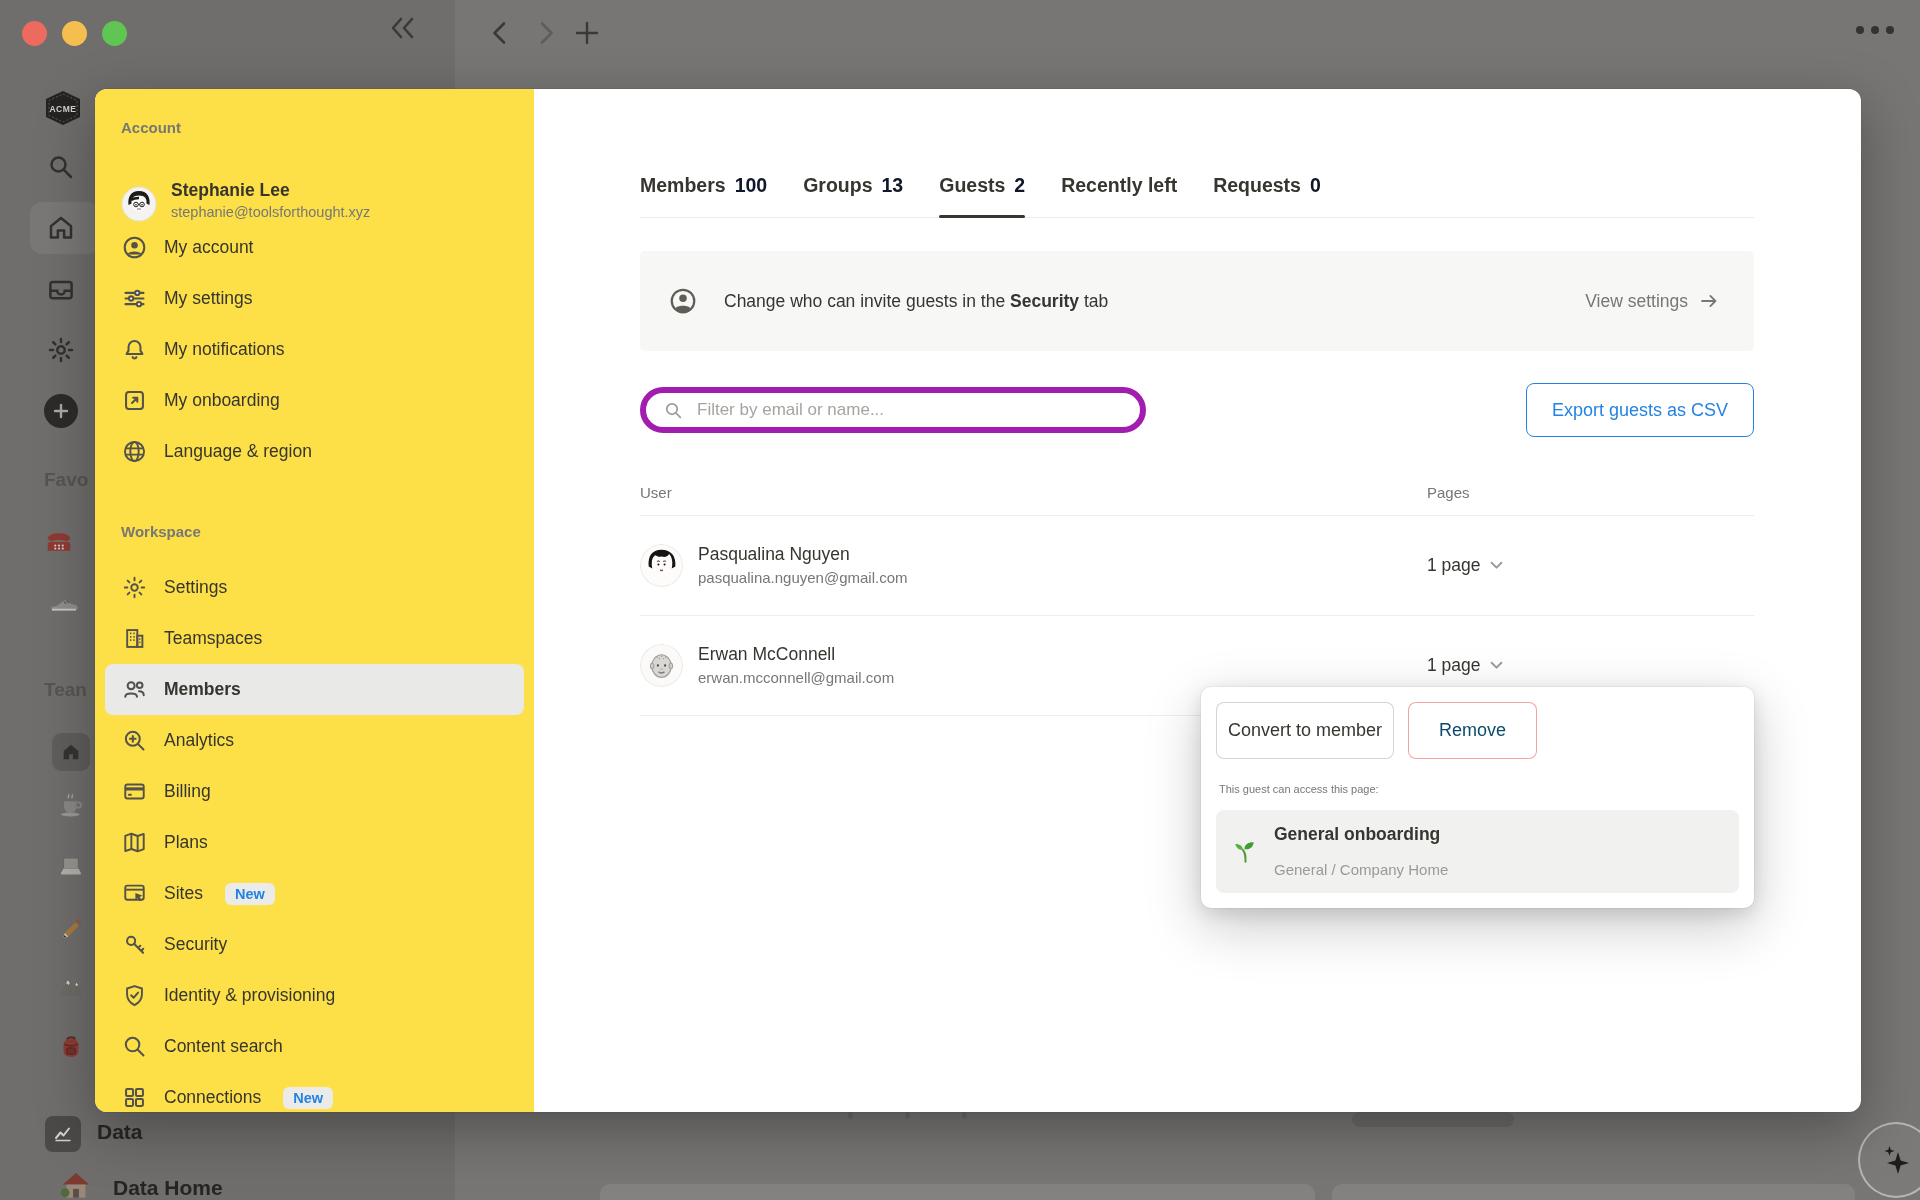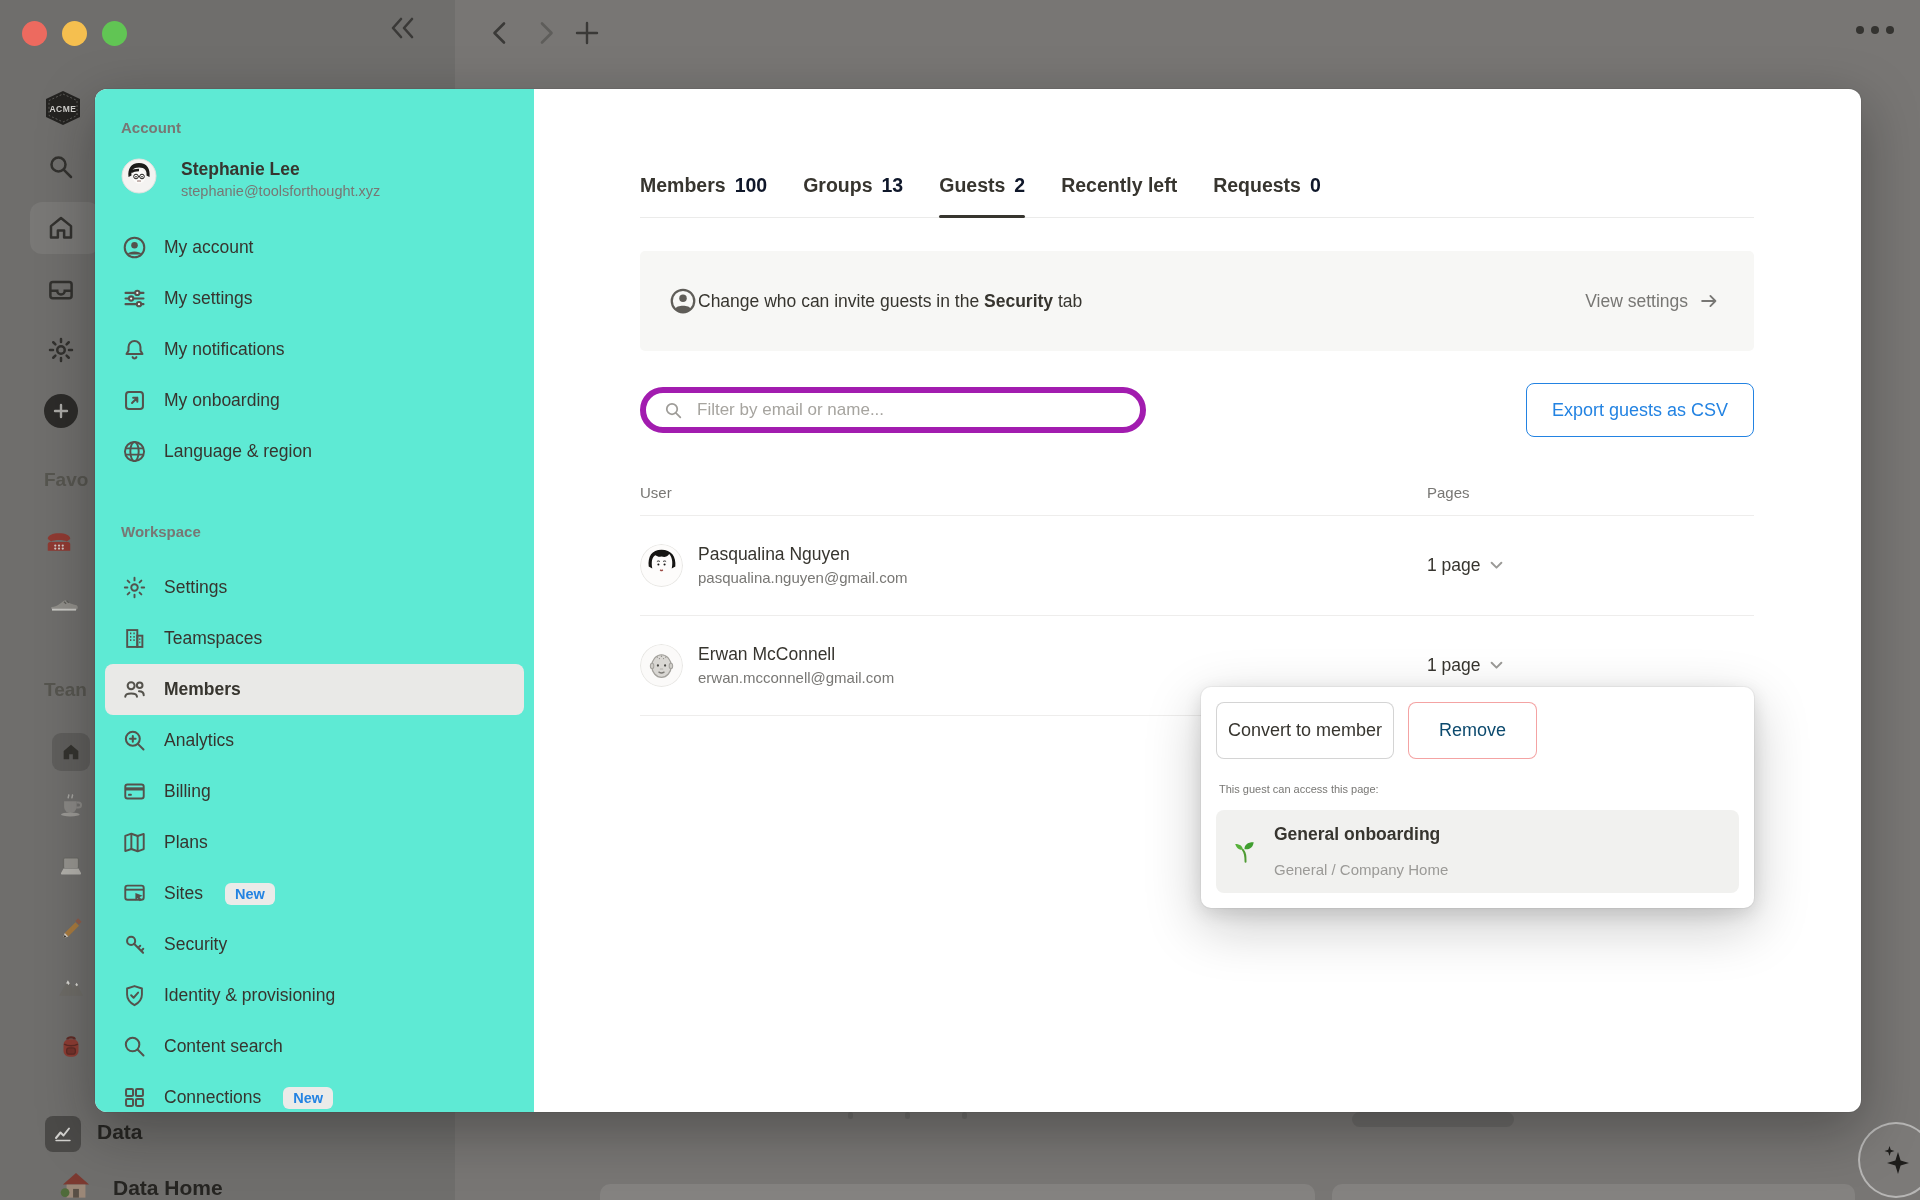--- a/index.html
+++ b/index.html
@@ -25,39 +25,39 @@
   .ctl-fwd{color:#5e5d5a}
   .dots{position:absolute;left:1856px;top:26px;display:flex;gap:7px}
   .dots i{width:8px;height:8px;border-radius:50%;background:#343330}
   .remnant{position:absolute;background:rgba(0,0,0,.10);border-radius:9px}
   .remnant.light{background:rgba(255,255,255,.09);border-radius:10px 10px 0 0}
   .sparkle-btn{position:absolute;left:1858px;top:1122px;width:76px;height:76px;border-radius:50%;background:#7c7a78;border:2px solid rgba(255,255,255,.45);display:flex;align-items:center;justify-content:center;color:#1e1d1b}
 
   
   .modal{position:absolute;left:95px;top:89px;width:1766px;height:1023px;background:#fff;border-radius:12px;overflow:hidden;
          box-shadow:0 0 0 1px rgba(15,15,15,.06),0 18px 55px rgba(15,15,15,.35)}
-  .panel{position:absolute;left:0;top:0;width:439px;height:100%;background:#5eead4;padding:30px 10px 16px 10px}
+  .panel{position:absolute;left:0;top:0;width:439px;height:100%;background:#fde047;padding:30px 10px 16px 10px}
   .sec-label{margin:0 0 22px 16px;font-size:15px;font-weight:700;color:#787774}
   .sec-label.ws{margin:46px 0 22px 16px}
-  .user{display:flex;align-items:flex-start;gap:24px;height:64px;padding:0 16px;border-radius:8px}
+  .user{display:flex;align-items:flex-end;gap:14px;height:64px;padding:0 16px;border-radius:8px}
   .uname{font-size:17.5px;font-weight:700;color:#37352f;line-height:22px}
   .uemail{font-size:14.5px;color:#787774;line-height:19px;margin-top:2px}
   .mitem{display:flex;align-items:center;gap:16px;height:51px;padding:0 16px;border-radius:8px;font-size:17.5px;color:#37352f;cursor:default}
   .mitem.sel{background:#e9e9e7;font-weight:700}
   .mic{width:27px;height:27px;flex:none;color:#54524c;display:flex;align-items:center;justify-content:center}
   .newbadge{margin-left:6px;background:#ebebe9;color:#2383e2;font-size:14.5px;font-weight:600;padding:3px 10px;border-radius:6px}
 
   
   .content{position:absolute;left:545px;top:0;width:1114px;height:100%}
   .tabs{position:absolute;left:0;top:65px;width:1114px;height:64px;display:flex;align-items:center;gap:36px;border-bottom:1px solid #ebebea}
   .tab{position:relative;display:flex;align-items:center;gap:9px;height:100%;font-size:19.5px;font-weight:600;color:#37352f;cursor:default}
   .tab .cnt{color:#0f172a;font-weight:700}
   .tab .cnt:empty{display:none}
   .tab.active::after{content:"";position:absolute;left:0;right:0;bottom:-1px;height:3px;background:#37352f;border-radius:2px}
-  .banner{position:absolute;left:0;top:162px;width:1114px;height:100px;background:#f7f7f5;border-radius:5px;display:flex;align-items:center;padding:0 34px 0 28px}
+  .banner{position:absolute;left:0;top:162px;width:1114px;height:100px;background:#f7f7f5;border-radius:5px;display:flex;align-items:center;gap:26px;padding:0 34px 0 28px}
   .banner-text{font-size:17.5px;color:#37352f}
   .banner-text b{font-weight:700}
   .banner-action{margin-left:auto;display:flex;align-items:center;gap:10px;font-size:17.5px;color:#787774;cursor:pointer}
   .toolbar{position:absolute;left:0;top:293px;width:1114px;height:56px;display:flex;align-items:center;justify-content:space-between}
   .search{width:506px;height:46px;border:6px solid #a21caf;border-radius:23px;display:flex;align-items:center;gap:13px;padding:0 17px;background:#fff}
   .search input{border:none;outline:none;flex:1;font-size:17px;font-family:"Liberation Sans",sans-serif;color:#37352f;background:transparent}
   .search input::placeholder{color:#a6a49f}
   .export{height:54px;padding:0 25px;border:1.5px solid #2383e2;border-radius:8px;background:#fff;color:#2383e2;font-size:18px;font-family:"Liberation Sans",sans-serif;cursor:pointer}
   .table{position:absolute;left:0;top:381px;width:1114px}
   .thead{height:46px;display:flex;align-items:center;border-bottom:1px solid #eeedec;font-size:15px;color:#787774}

